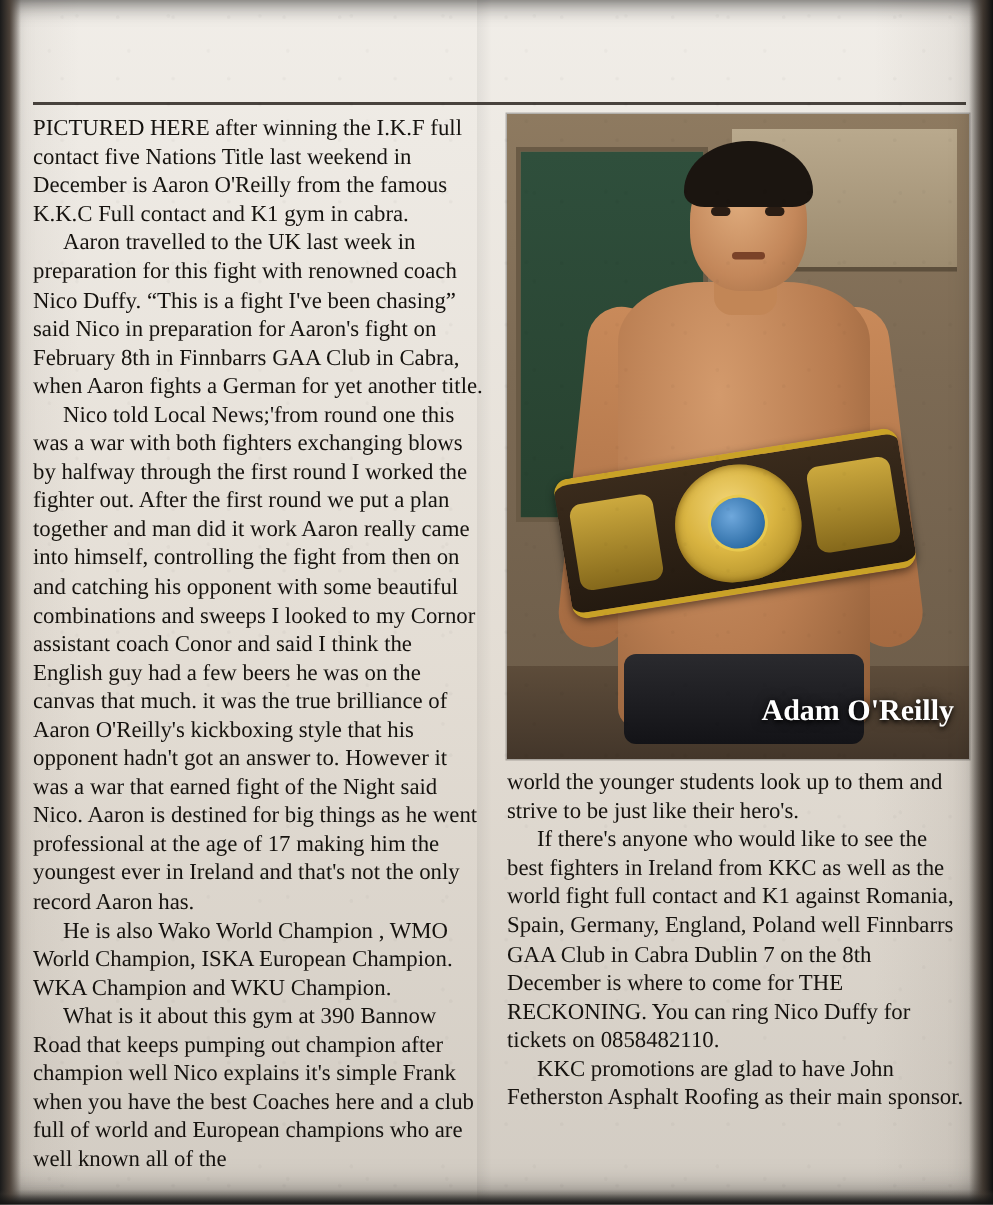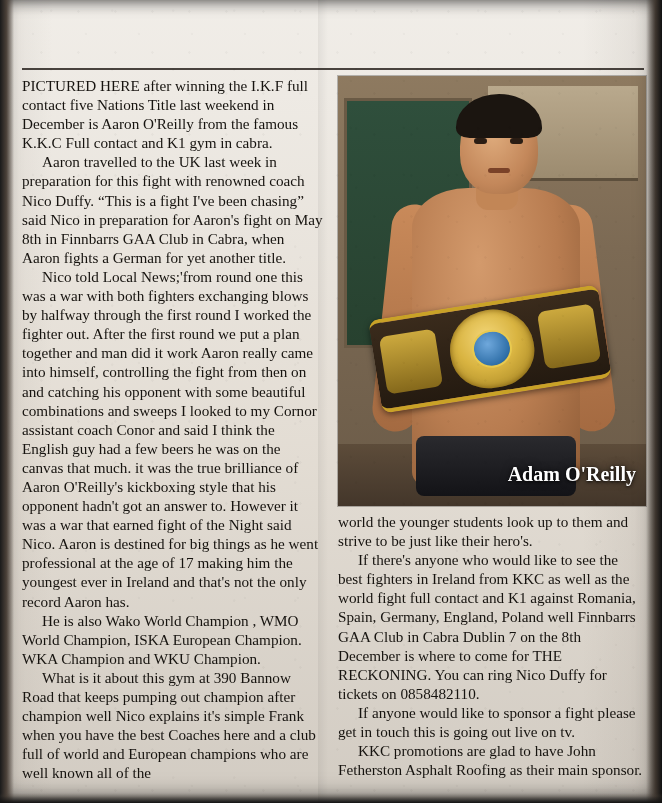--- a/index.html
+++ b/index.html
@@ -328,21 +328,21 @@
 <div id="page">
 
   <div id="gutter"></div>
 
   <div id="headline-rule"></div>
 
   <div id="cols">
 
     <div class="col" id="col-left">
       <p class="para first">PICTURED HERE after winning the I.K.F full contact five Nations Title last weekend in December is Aaron O'Reilly from the famous K.K.C Full contact and K1 gym in cabra.</p>
-      <p class="para">Aaron travelled to the UK last week in preparation for this fight with renowned coach Nico Duffy. “This is a fight I've been chasing” said Nico in preparation for Aaron's fight on May 8th in Finnbarrs GAA Club in Cabra, when Aaron fights a German for yet another title.</p>
+      <p class="para">Aaron travelled to the UK last week in preparation for this fight with renowned coach Nico Duffy. “This is a fight I've been chasing” said Nico in preparation for Aaron's fight on February 8th in Finnbarrs GAA Club in Cabra, when Aaron fights a German for yet another title.</p>
       <p class="para">Nico told Local News;'from round one this was a war with both fighters exchanging blows by halfway through the first round I worked the fighter out. After the first round we put a plan together and man did it work Aaron really came into himself, controlling the fight from then on and catching his opponent with some beautiful combinations and sweeps I looked to my Cornor assistant coach Conor and said I think the English guy had a few beers he was on the canvas that much. it was the true brilliance of Aaron O'Reilly's kickboxing style that his opponent hadn't got an answer to.  However it was a war that earned fight of the Night said Nico. Aaron is destined for big things as he went professional at the age of 17 making him the youngest ever in Ireland and that's not the only record Aaron has.</p>
       <p class="para">He is also Wako World Champion , WMO World Champion,  ISKA European Champion. WKA Champion and WKU Champion.</p>
       <p class="para">What is it about this gym at 390 Bannow Road that keeps pumping out champion after champion well Nico explains it's simple Frank when you have the best Coaches here and a club full of world and European champions who are well known all of the</p>
     </div>
 
     <div id="photo">
       <div id="bg-wall"></div>
       <div id="bg-window"></div>
       <div id="bg-door"></div>
       <div id="bg-floor"></div>
@@ -365,21 +365,20 @@
           <div id="belt-globe"></div>
         </div>
       </div>
 
       <div id="photo-caption">Adam O'Reilly</div>
     </div>
 
     <div id="right-text">
       <p class="para first">world the younger students look up to them and strive to be just like their hero's.</p>
       <p class="para">If there's anyone who would like to see the best fighters in Ireland from KKC as well as the world fight full contact and K1 against Romania, Spain, Germany, England, Poland well Finnbarrs GAA Club in Cabra Dublin 7 on the 8th December is where to come for THE RECKONING. You can ring Nico Duffy for tickets on 0858482110.</p>
-      <p class="para">If anyone would like to sponsor a fight please get in touch this is going out live on tv.</p>
       <p class="para">KKC promotions are glad to have John Fetherston Asphalt Roofing as their main sponsor.</p>
     </div>
 
   </div>
 
   <div id="left-dark-strip"></div>
   <div id="right-dark-strip"></div>
   <div id="bottom-dark-strip"></div>
   <div id="vignette"></div>
 </div>

